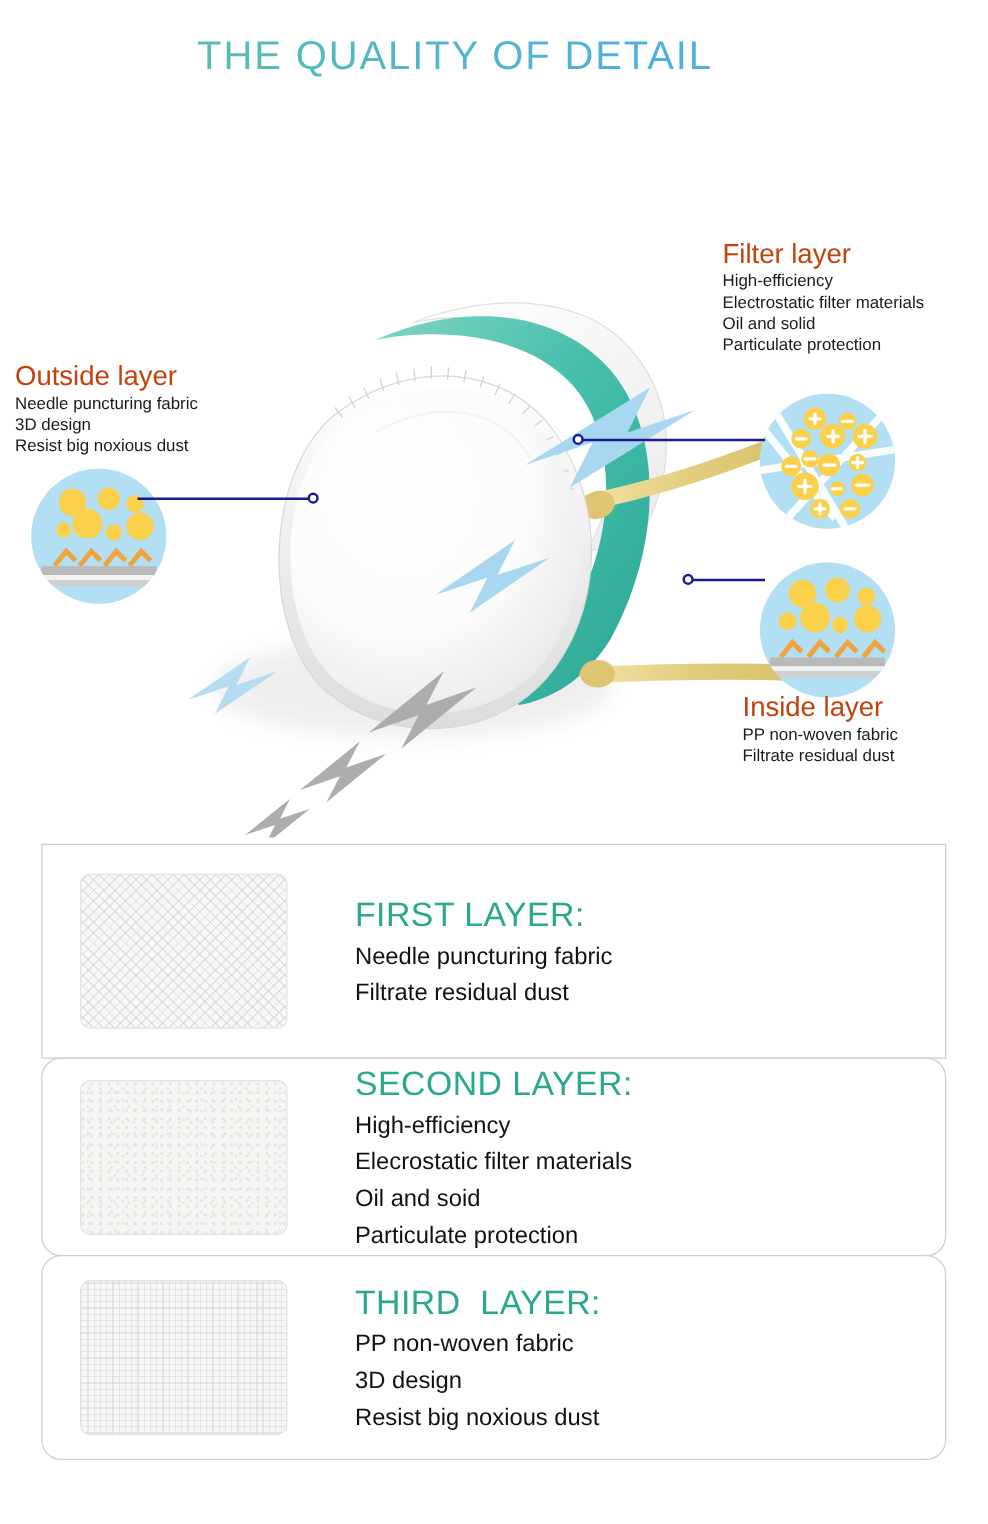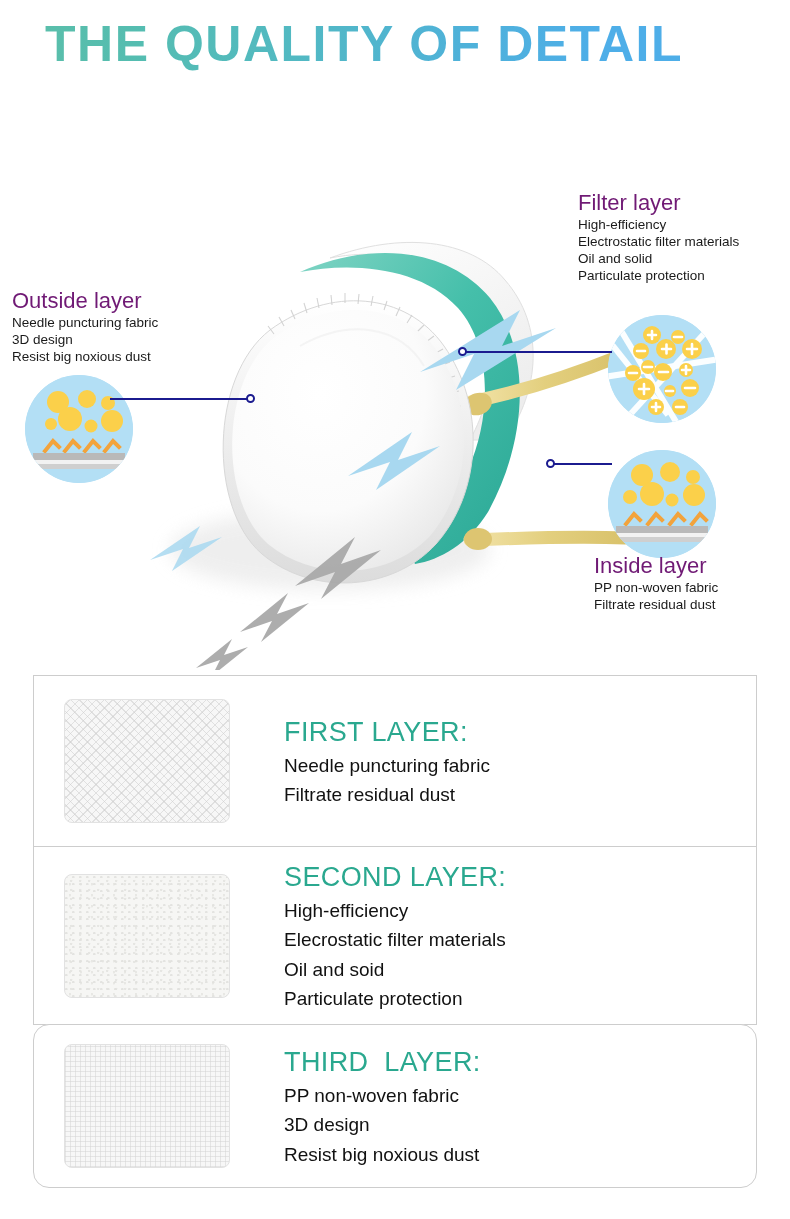--- a/index.html
+++ b/index.html
@@ -21,22 +21,22 @@
     top: 0; left: 0;
     width: 790px;
     height: 140px;
   }
   #main-title {
     position: absolute;
     top: 14px;
     left: 0;
     width: 728px;
     text-align: center;
-    font-size: 50px;
-    font-weight: bold;
+    font-size: 32px;
+    font-weight: normal;
     letter-spacing: 1.5px;
     line-height: 60px;
     background: linear-gradient(to right, #5cbfa8 0%, #55bdb0 18%, #52b9c2 40%, #4fb2d8 62%, #4eaee8 82%, #4eaee8 100%);
     -webkit-background-clip: text;
     background-clip: text;
     color: transparent;
     -webkit-text-fill-color: transparent;
     white-space: nowrap;
   }
   #subtitle {
@@ -57,21 +57,21 @@
     position: absolute;
     top: 140px;
     left: 0;
     width: 790px;
     height: 530px;
   }
 
   .callout { position: absolute; }
   .callout-title {
     font-size: 22px;
-    color: #701a75;
+    color: #c2410c;
     line-height: 26px;
     white-space: nowrap;
   }
   .callout-line {
     font-size: 13.5px;
     color: #1a1a1a;
     line-height: 17px;
     white-space: nowrap;
   }
 
@@ -408,21 +408,21 @@
 
   <div class="layer-card" style="height:172px;">
     <div class="swatch swatch-mesh"></div>
     <div class="card-text">
       <div class="card-heading">FIRST LAYER:</div>
       <div class="card-line">Needle puncturing fabric</div>
       <div class="card-line">Filtrate residual dust</div>
     </div>
   </div>
 
-  <div class="layer-card" style="height:179px;">
+  <div class="layer-card" style="height:159px;border-radius:16px;">
     <div class="swatch swatch-felt"></div>
     <div class="card-text">
       <div class="card-heading">SECOND LAYER:</div>
       <div class="card-line">High-efficiency</div>
       <div class="card-line">Elecrostatic filter materials</div>
       <div class="card-line">Oil and soid</div>
       <div class="card-line">Particulate protection</div>
     </div>
   </div>
 

